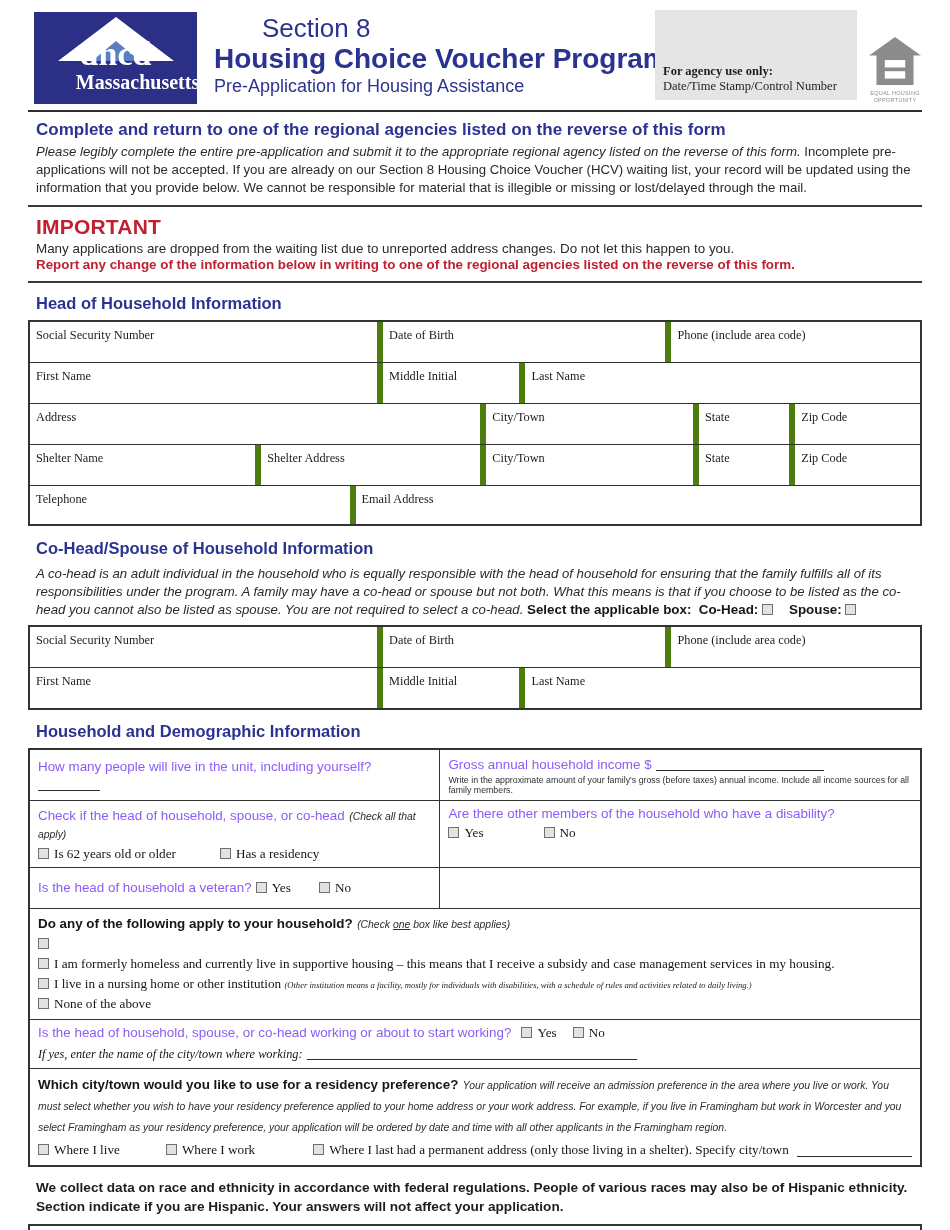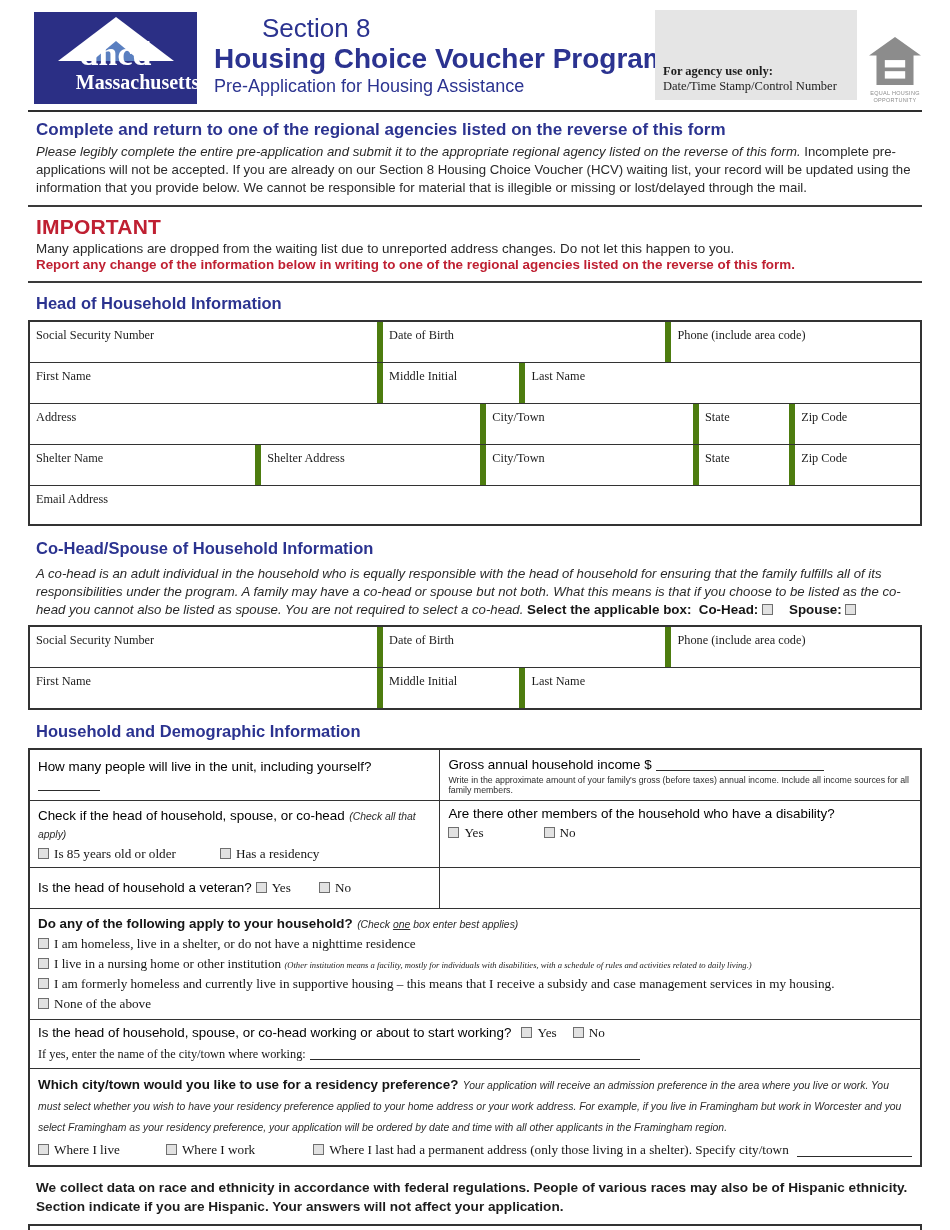--- a/index.html
+++ b/index.html
@@ -46,26 +46,26 @@
   
   .tbl { border:2px solid #333333; }
   .trow { display:flex; }
   .trow + .trow { border-top:1px solid #333333; }
   .tcell { padding:3px 6px; min-height:40px; }
   .tcell + .tcell { border-left:6px solid #4d7c0f; }
   .flabel { font-family:"Liberation Serif", serif; font-size:12.3px; color:#1c1c1c; }
 
   .dcell { padding:5px 8px; }
   .dcell + .dcell { border-left:1px solid #333333; }
-  .q { font-size:13.4px; color:#000000; }
+  .q { font-size:13.4px; color:#8b5cf6; }
   .qb { font-size:13.4px; font-weight:bold; color:#161616; }
   .note-i { font-style:italic; font-size:10.4px; color:#2c2c2c; }
   .fineprint { font-size:8.8px; color:#2e2e2e; margin-top:2px; }
   .serif-opt { font-family:"Liberation Serif", serif; font-size:13.2px; color:#141414; }
-  .serif-ital { font-family:"Liberation Serif", serif; font-size:12.3px; color:#141414; }
+  .serif-ital { font-family:"Liberation Serif", serif; font-style:italic; font-size:12.3px; color:#141414; }
   .tiny-serif-ital { font-family:"Liberation Serif", serif; font-style:italic; font-size:8.6px; color:#222; }
 
   .cb { display:inline-block; width:11px; height:11px; border:1px solid #6f6f6f; background:#e2e2e2;
     vertical-align:-1px; margin-right:5px; flex:none; }
   .blank { display:inline-block; border-bottom:1.3px solid #2c2c2c; height:13px; vertical-align:-2px; }
   .optline { display:flex; align-items:center; margin-top:4px; flex-wrap:nowrap; }
   .opt { white-space:nowrap; }
   .und { text-decoration:underline; }
 
   .race-intro { font-size:13.6px; font-weight:bold; margin:12px 0 8px 8px; line-height:1.35; width:880px; }
@@ -133,20 +133,21 @@
       <div class="tcell" style="width:14.7%"><span class="flabel">Zip Code</span></div>
     </div>
     <div class="trow">
       <div class="tcell" style="width:25.3%"><span class="flabel">Shelter Name</span></div>
       <div class="tcell" style="width:25.3%"><span class="flabel">Shelter Address</span></div>
       <div class="tcell" style="width:23.9%"><span class="flabel">City/Town</span></div>
       <div class="tcell" style="width:10.8%"><span class="flabel">State</span></div>
       <div class="tcell" style="width:14.7%"><span class="flabel">Zip Code</span></div>
     </div>
     <div class="trow">
+      <div class="tcell" style="width:35.9%; min-height:38px"><span class="flabel">Telephone</span></div>
       <div class="tcell" style="width:64.1%; min-height:38px"><span class="flabel">Email Address</span></div>
     </div>
   </div>
 
   <div class="section-h" style="margin-top:13px">Co-Head/Spouse of Household Information</div>
   <p class="intro-p" style="margin-left:8px; margin-bottom:6px"><span class="ital">A co-head is an adult individual in the household who is equally responsible with the head of household for ensuring that the family fulfills all of its responsibilities under the program. A family may have a co-head or spouse but not both.  What this means is that if you choose to be listed as the co-head you cannot also be listed as spouse. You are not required to select a co-head. </span><span class="qb">Select the applicable box:</span>&nbsp;&nbsp;<span class="qb">Co-Head:</span>&nbsp;<span class="cb"></span>&nbsp;&nbsp;&nbsp;<span class="qb">Spouse:</span>&nbsp;<span class="cb"></span></p>
   <div class="tbl">
     <div class="trow">
       <div class="tcell" style="width:39%"><span class="flabel">Social Security Number</span></div>
       <div class="tcell" style="width:32.4%"><span class="flabel">Date of Birth</span></div>
@@ -169,21 +170,21 @@
       <div class="dcell" style="width:54%; min-height:42px;">
         <div><span class="q">Gross annual household income $</span> <span class="blank" style="width:168px"></span></div>
         <div class="fineprint">Write in the approximate amount of your family's gross (before taxes) annual income. Include all income sources for all family members.</div>
       </div>
     </div>
 
     <div class="trow">
       <div class="dcell" style="width:46%; min-height:48px;">
         <div><span class="q">Check if the head of household, spouse, or co-head</span> <span class="note-i">(Check all that apply)</span></div>
         <div class="optline">
-          <span class="opt serif-opt"><span class="cb"></span><span>Is 85 years old or older</span></span>
+          <span class="opt serif-opt"><span class="cb"></span><span>Is 62 years old or older</span></span>
           <span class="opt serif-opt" style="margin-left:44px"><span class="cb"></span><span>Has a residency</span></span>
         </div>
       </div>
       <div class="dcell" style="width:54%; min-height:48px;">
         <div class="q">Are there other members of the household who have a disability?</div>
         <div class="optline">
           <span class="opt serif-opt"><span class="cb"></span><span>Yes</span></span>
           <span class="opt serif-opt" style="margin-left:60px"><span class="cb"></span><span>No</span></span>
         </div>
       </div>
@@ -195,29 +196,29 @@
           <span class="q">Is the head of household a veteran?</span>
           <span class="opt serif-opt" style="margin-left:4px"><span class="cb"></span><span>Yes</span></span>
           <span class="opt serif-opt" style="margin-left:28px"><span class="cb"></span><span>No</span></span>
         </div>
       </div>
       <div class="dcell" style="width:54%; min-height:40px;"></div>
     </div>
 
     <div class="trow">
       <div class="dcell" style="width:100%; min-height:94px; padding-bottom:7px;">
-        <div><span class="qb">Do any of the following apply to your household?</span> <span class="note-i"><span>(Check </span><span class="und">one</span><span> box enter best applies)</span></span></div>
-        <div class="optline">
-            <span class="opt serif-opt"><span class="cb"></span><span>I am homeless, live in a shelter, or do not have a nighttime residence</span></span>
+        <div><span class="qb">Do any of the following apply to your household?</span> <span class="note-i"><span>(Check </span><span class="und">one</span><span> box like best applies)</span></span></div>
+        <div class="optline">
+            <span class="opt serif-opt"><span class="cb"></span></span>
+          </div>
+        <div class="optline">
+            <span class="serif-opt"><span class="cb"></span><span>I am formerly homeless and currently live in supportive housing – this means that I receive a subsidy and case management services in my housing.</span></span>
           </div>
         <div class="optline">
             <span class="serif-opt"><span class="cb"></span><span>I live in a nursing home or other institution</span> <span class="tiny-serif-ital">(Other institution means a facility, mostly for individuals with disabilities, with a schedule of rules and activities related to daily living.)</span></span>
-          </div>
-        <div class="optline">
-            <span class="serif-opt"><span class="cb"></span><span>I am formerly homeless and currently live in supportive housing – this means that I receive a subsidy and case management services in my housing.</span></span>
           </div>
         <div class="optline">
             <span class="opt serif-opt"><span class="cb"></span><span>None of the above</span></span>
           </div>
       </div>
     </div>
 
     <div class="trow">
       <div class="dcell" style="width:100%; min-height:42px; padding-bottom:6px;">
         <div class="optline" style="margin-top:0">

